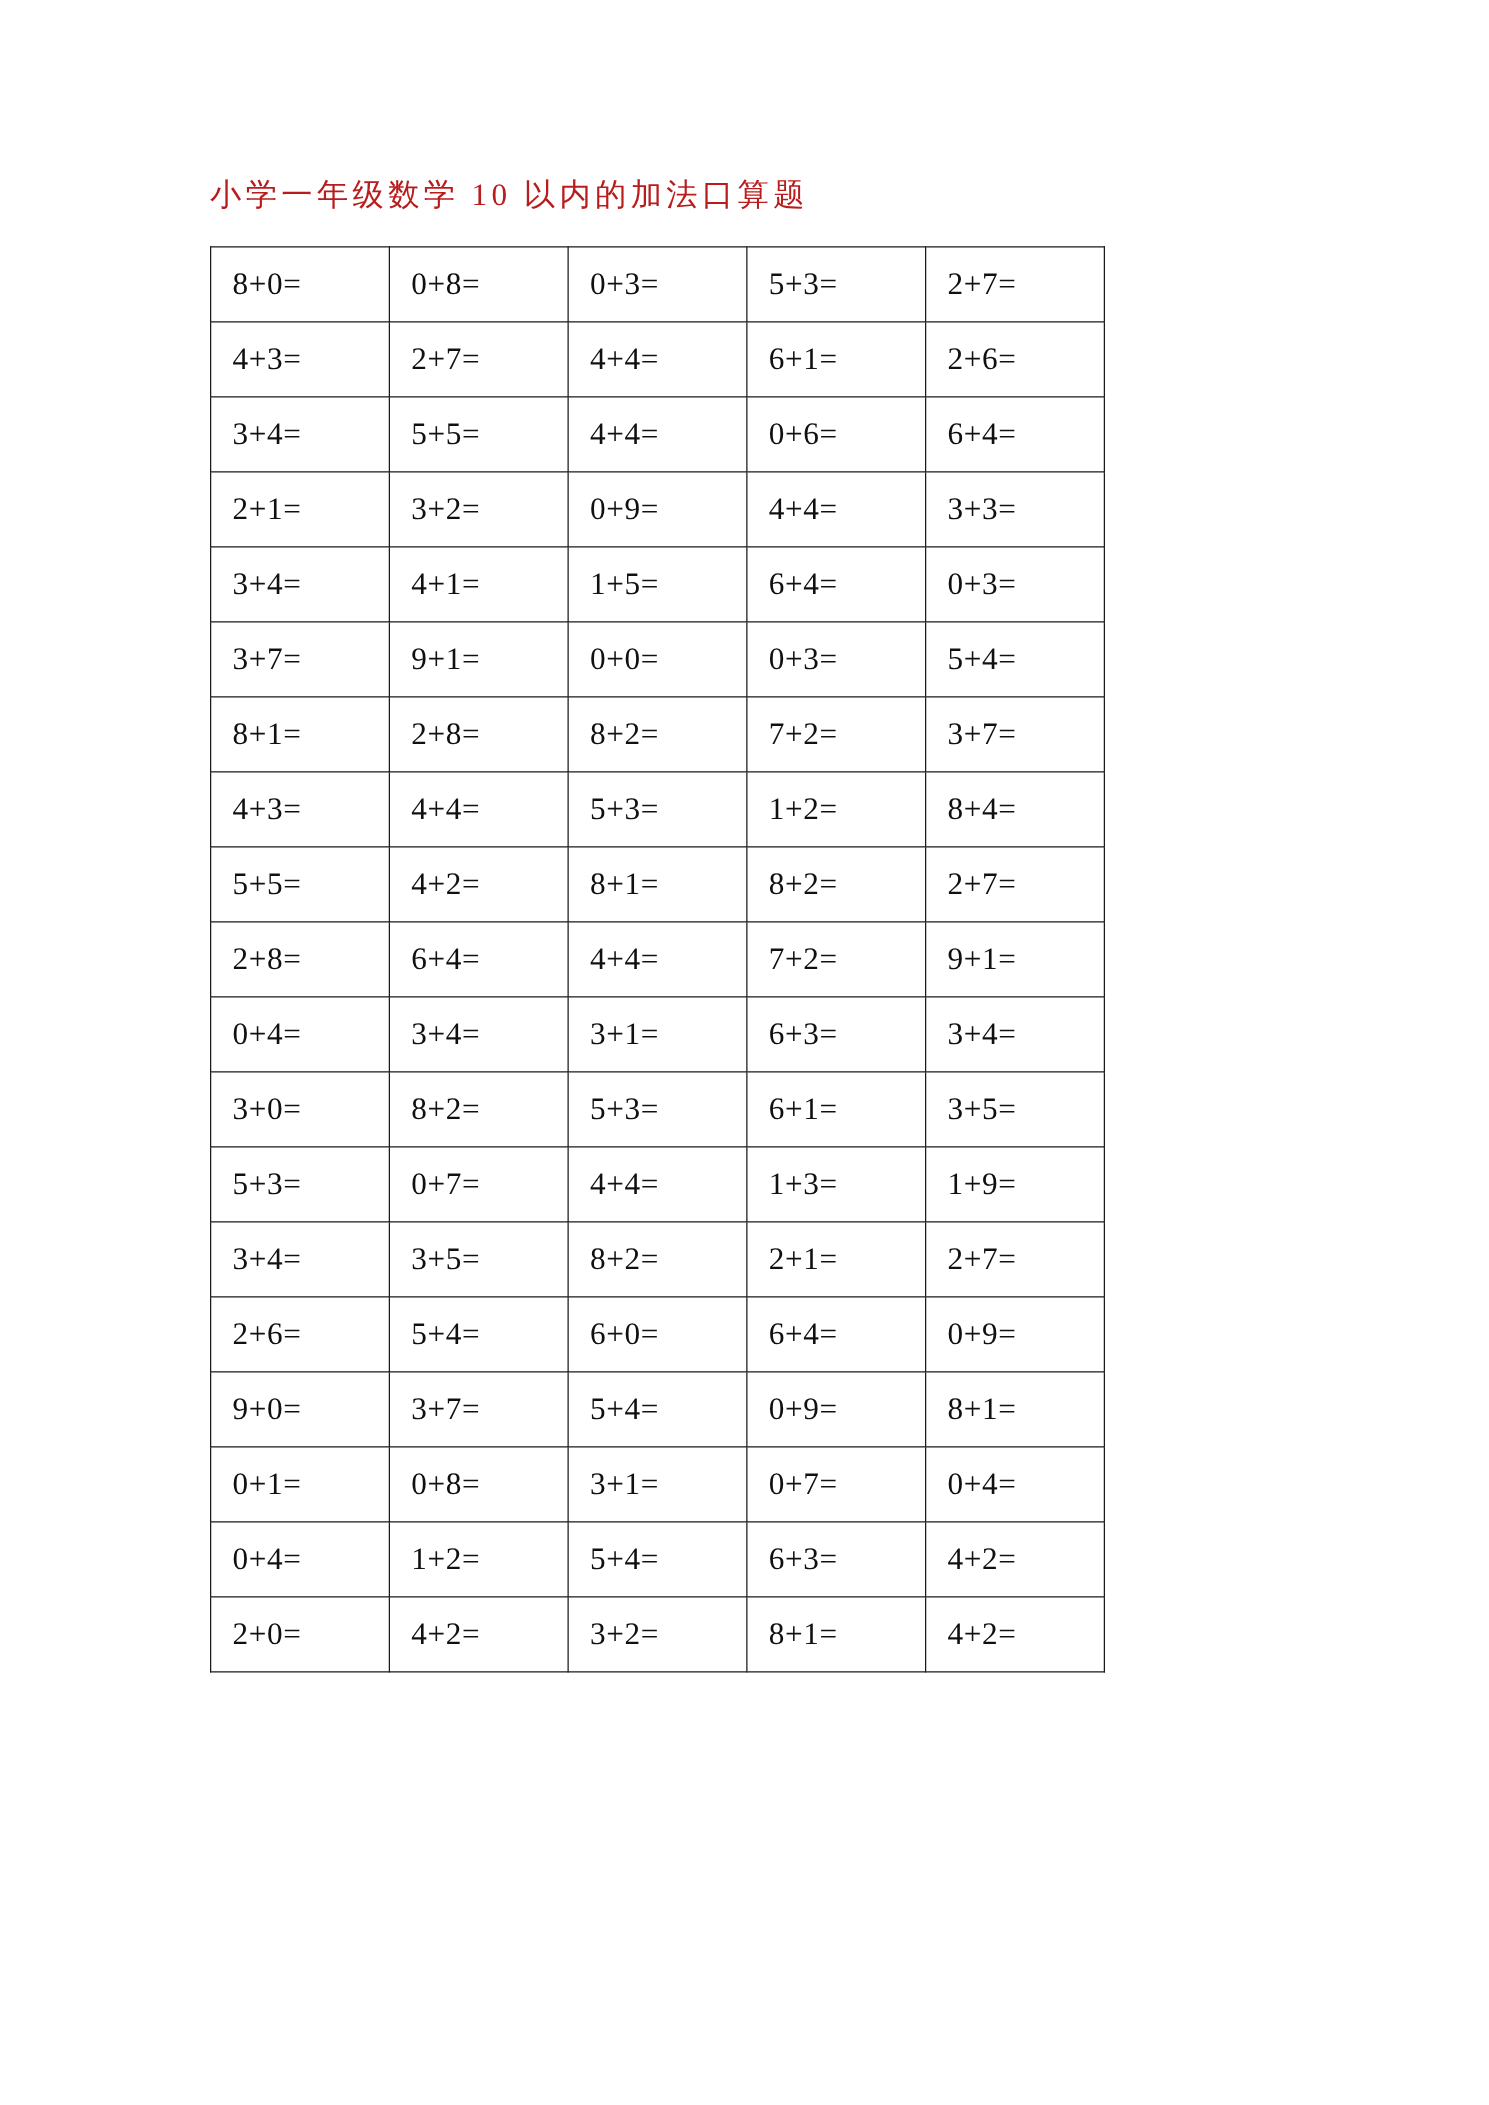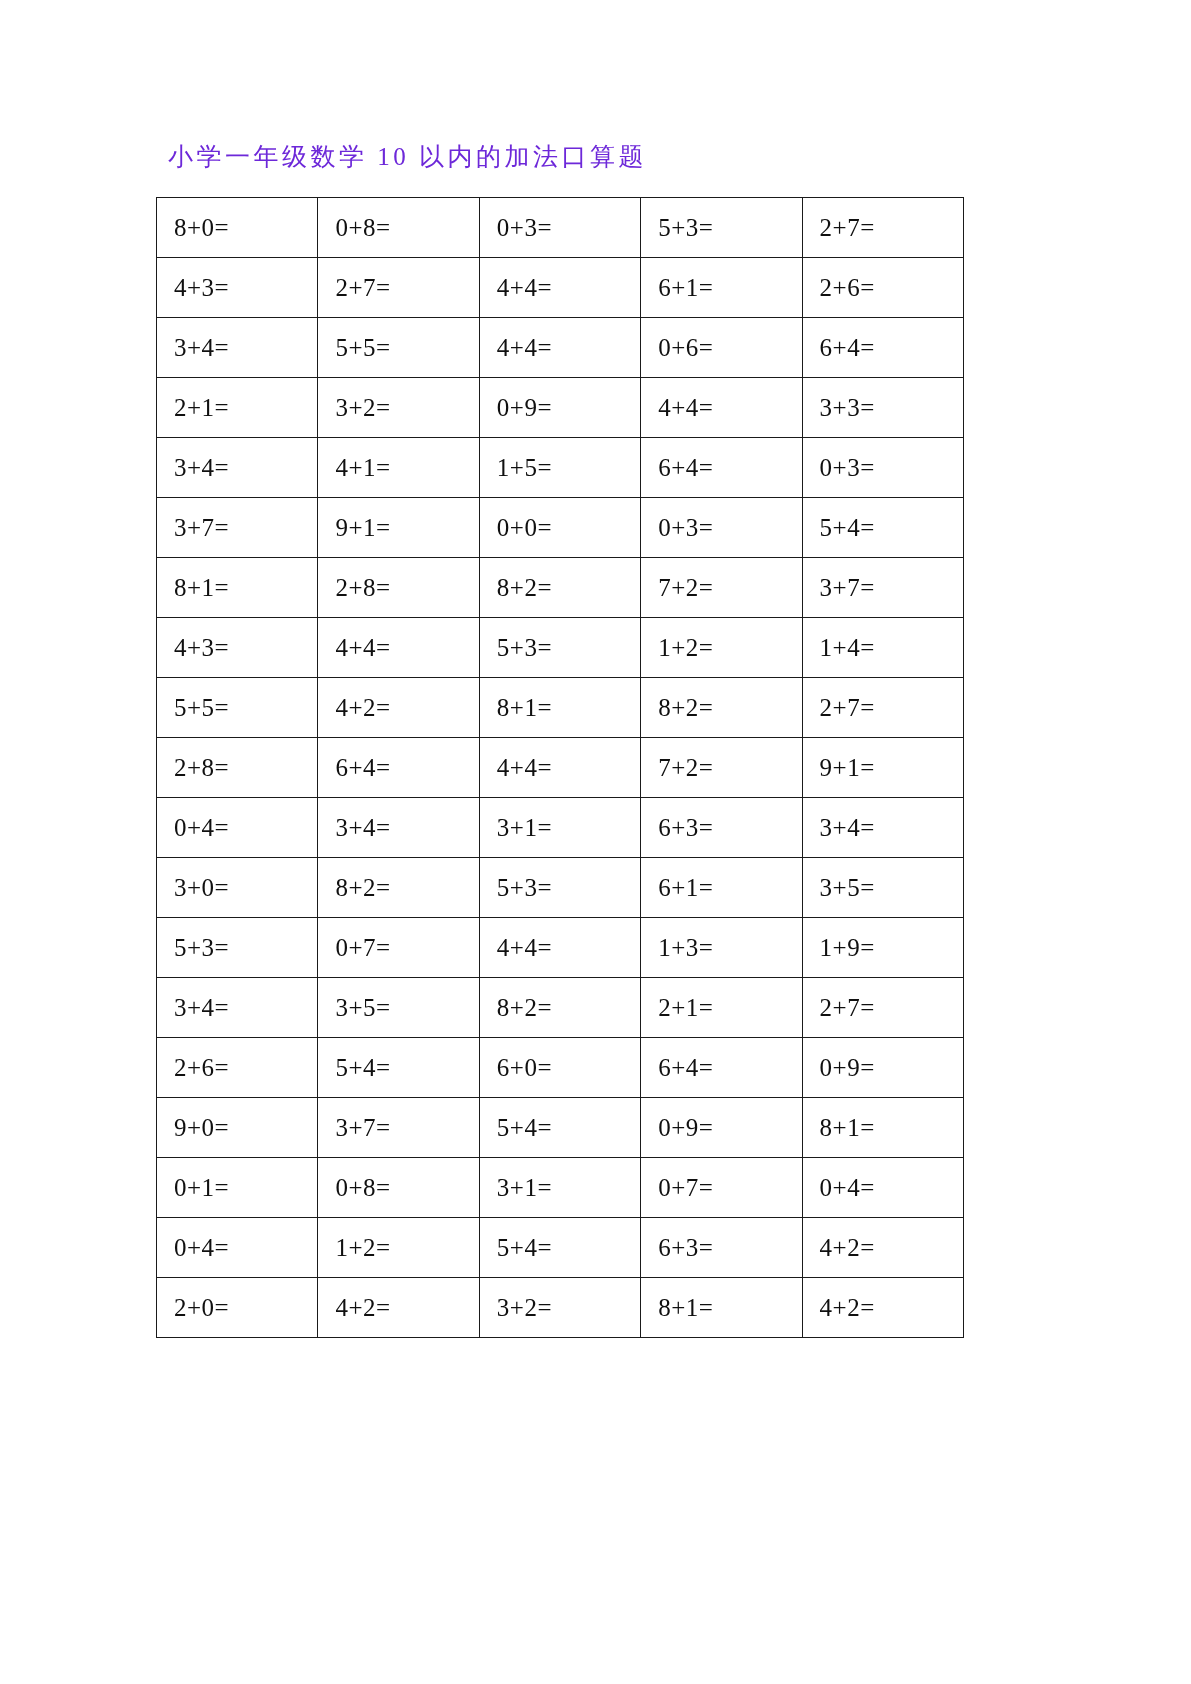--- a/index.html
+++ b/index.html
@@ -19,29 +19,29 @@
     inset: 0;
     background: #ffffff;
   }
   .doc-title {
     position: absolute;
     left: 168px;
     top: 140px;
     font-family: "Liberation Serif", "DejaVu Serif", serif;
     font-size: 25px;
     line-height: 34px;
-    color: #6d28d9;
+    color: #b91c1c;
     letter-spacing: 3.5px;
     white-space: nowrap;
   }
   .worksheet-table {
     position: absolute;
-    left: 156px;
+    left: 168px;
     top: 197px;
-    width: 808px;
+    width: 716px;
     border-collapse: collapse;
     table-layout: fixed;
   }
   .worksheet-table td {
     border: 1px solid #1a1a1a;
     height: 59px;
     padding: 0 0 0 17px;
     font-family: "Liberation Serif", "DejaVu Serif", serif;
     font-size: 25px;
     line-height: 59px;
@@ -118,21 +118,21 @@
           <td>2+8=</td>
           <td>8+2=</td>
           <td>7+2=</td>
           <td>3+7=</td>
         </tr>
         <tr>
           <td>4+3=</td>
           <td>4+4=</td>
           <td>5+3=</td>
           <td>1+2=</td>
-          <td>1+4=</td>
+          <td>8+4=</td>
         </tr>
         <tr>
           <td>5+5=</td>
           <td>4+2=</td>
           <td>8+1=</td>
           <td>8+2=</td>
           <td>2+7=</td>
         </tr>
         <tr>
           <td>2+8=</td>

